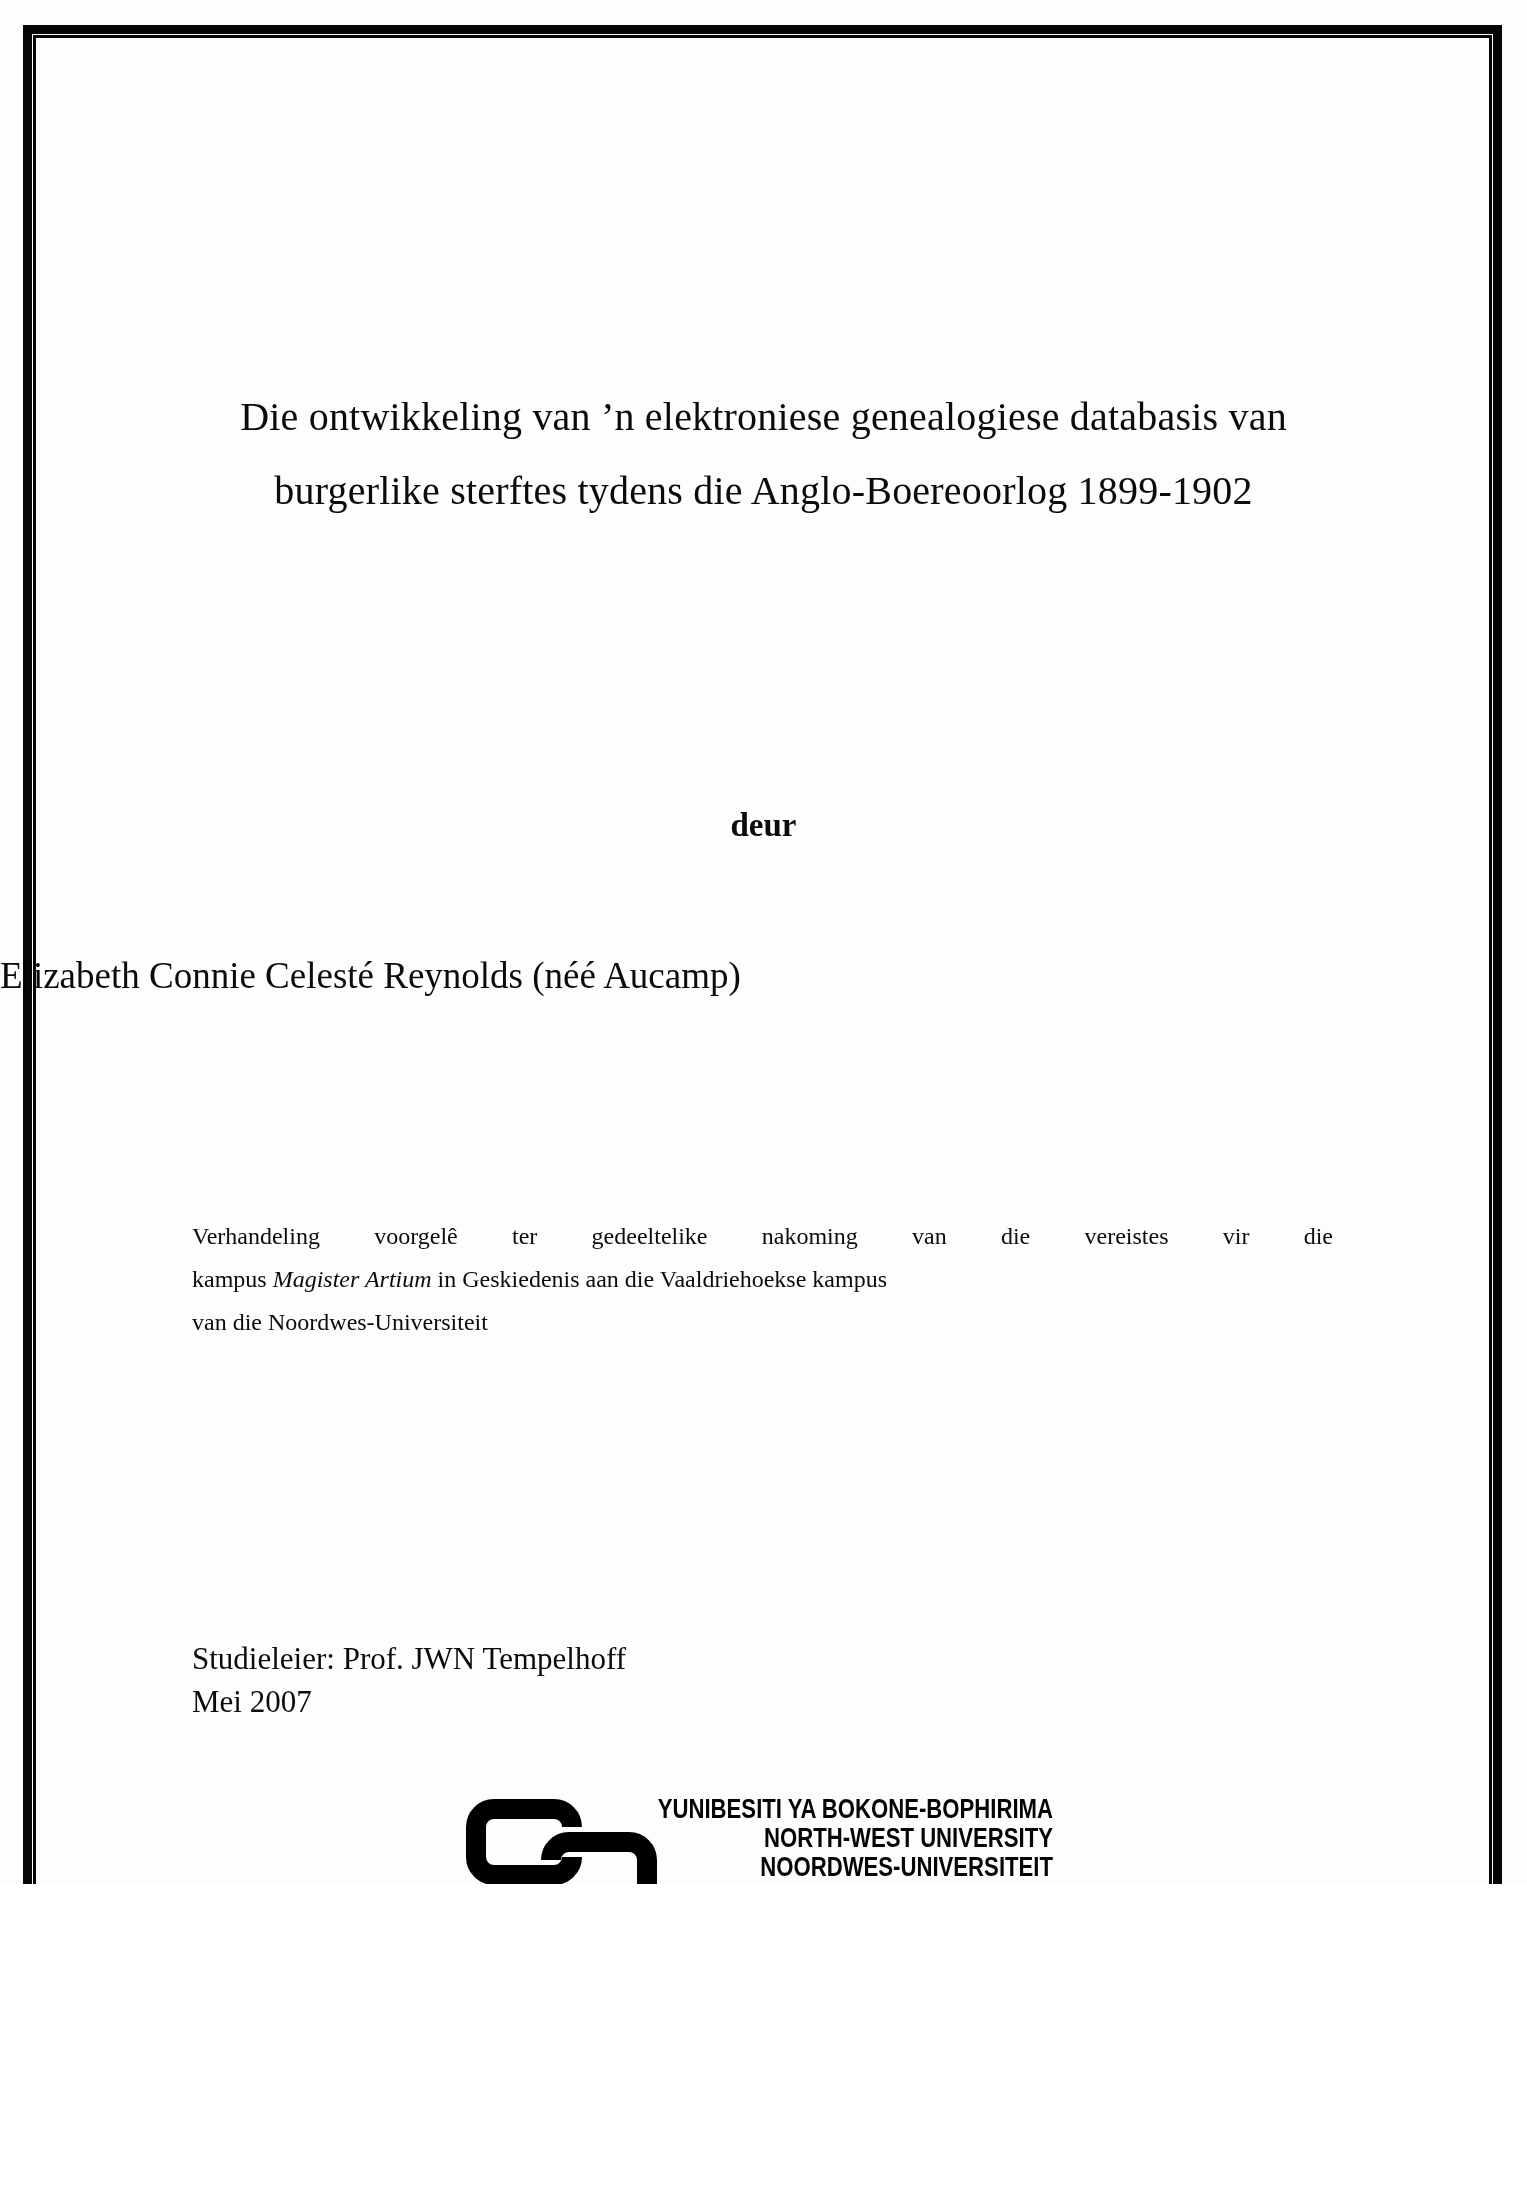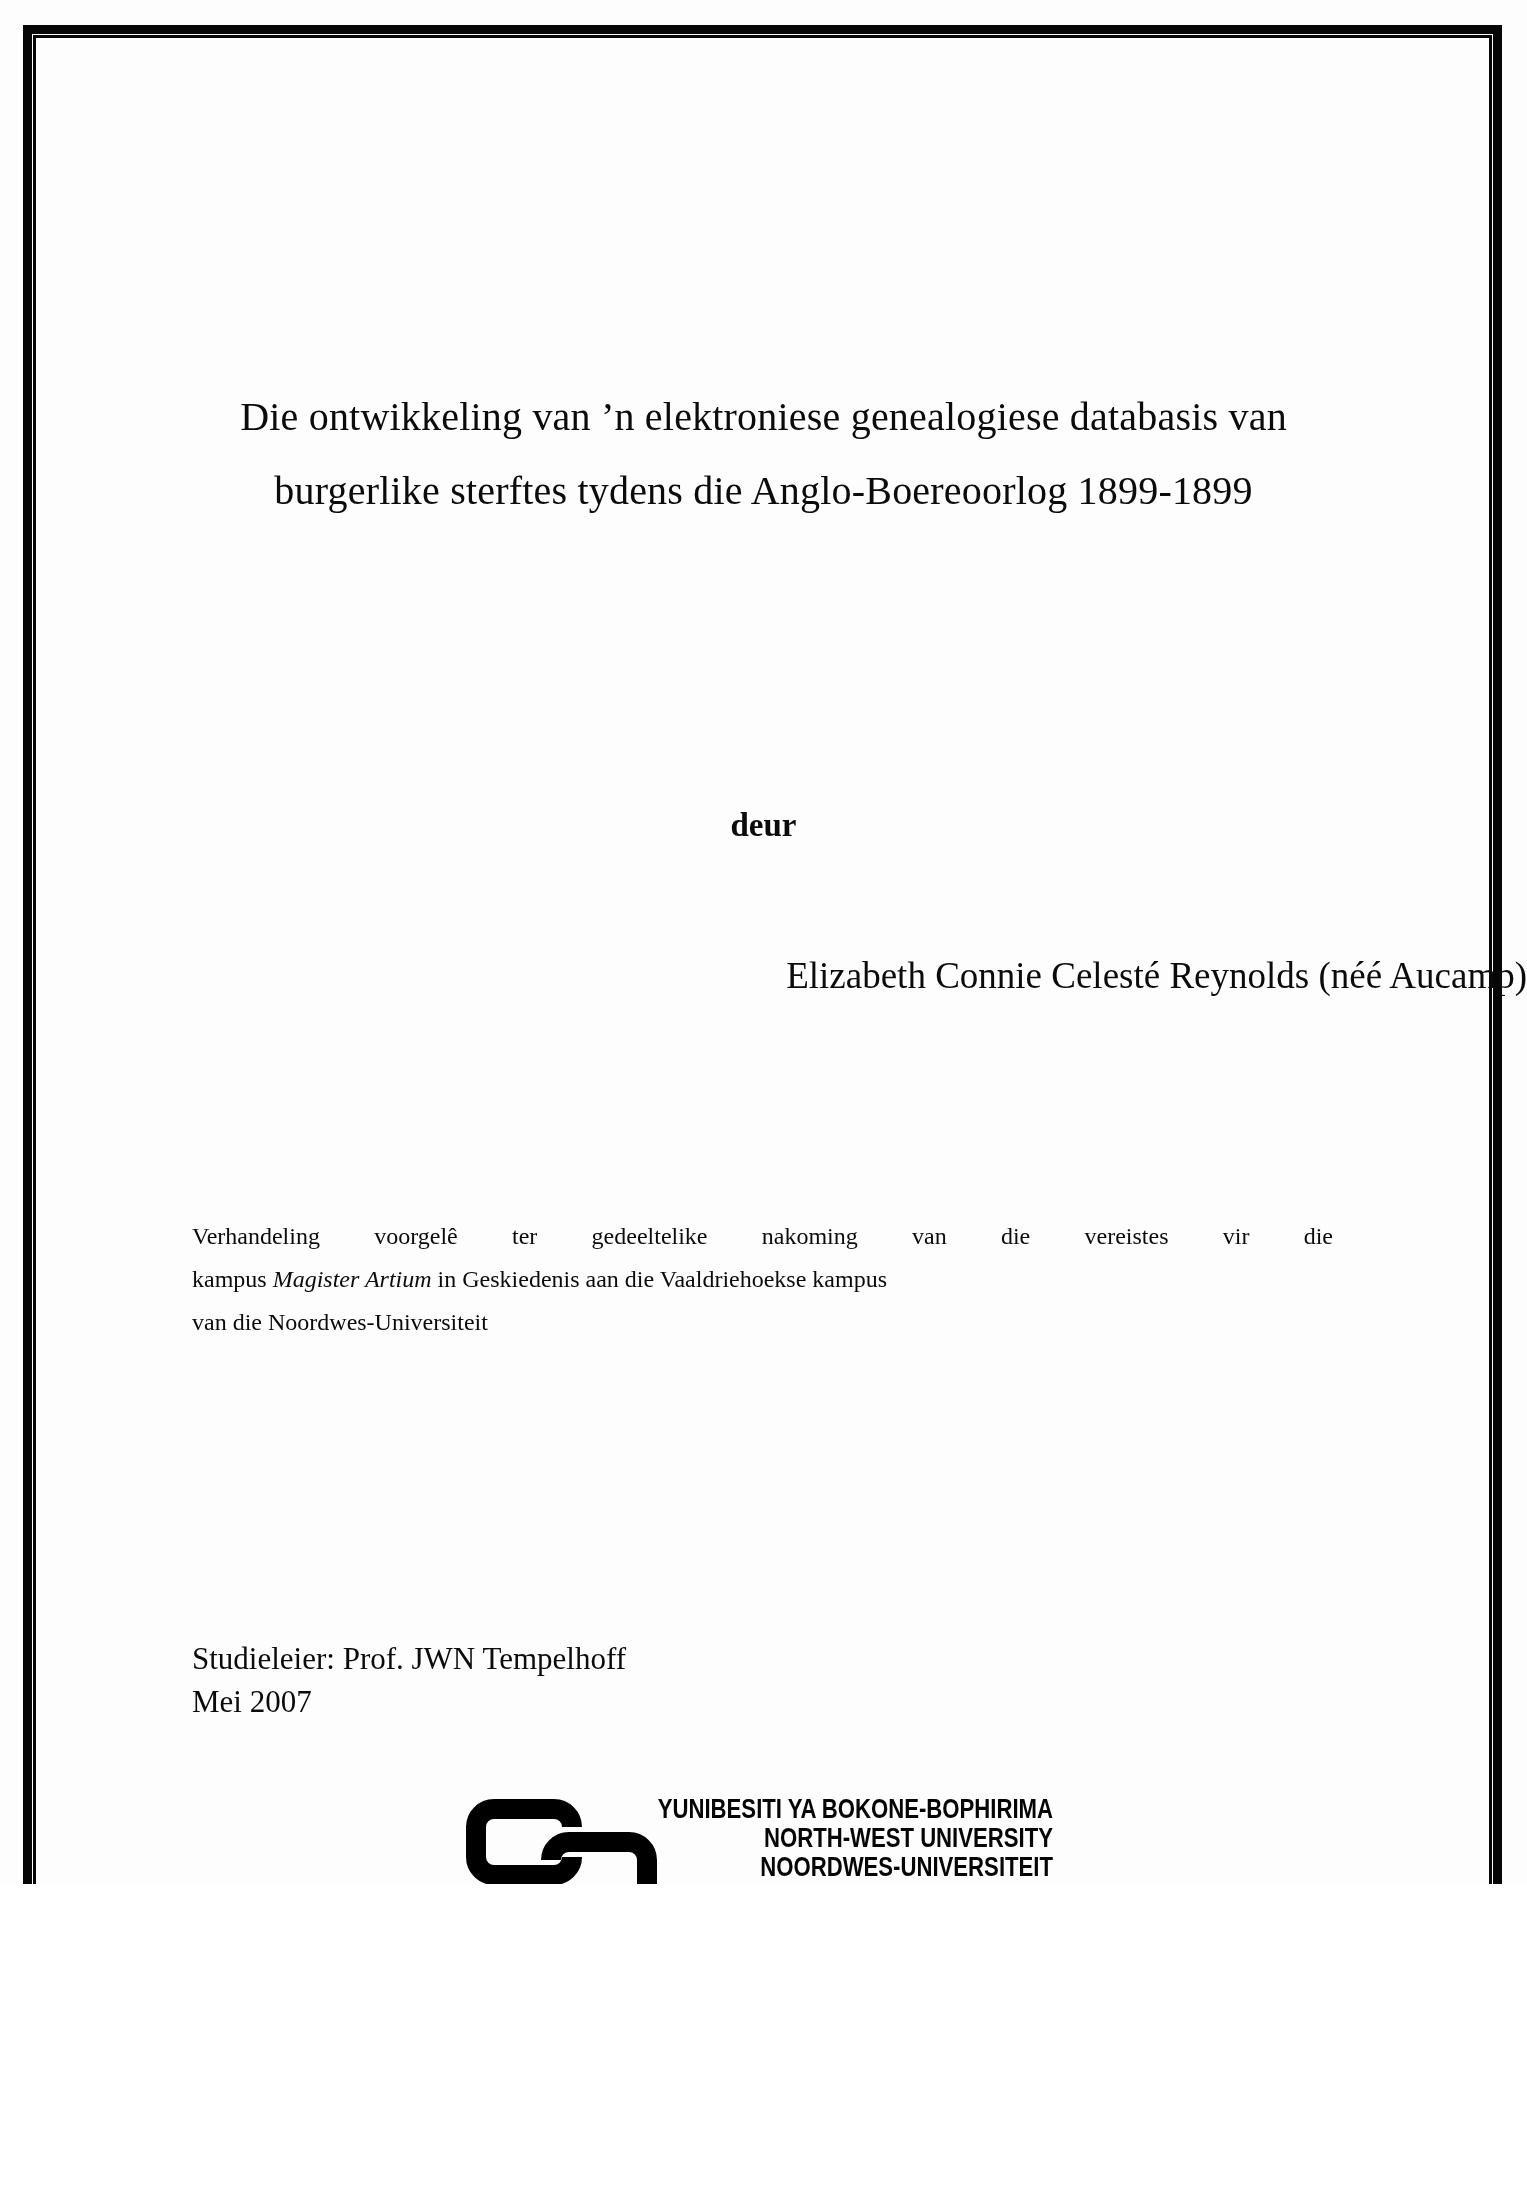--- a/index.html
+++ b/index.html
@@ -51,21 +51,21 @@
     text-align: center;
     font-size: 33px;
     line-height: 40px;
     font-weight: bold;
   }
   .author {
     position: absolute;
     left: 0;
     top: 953px;
     width: 100%;
-    text-align: right;
+    text-align: left;
     font-size: 37px;
     line-height: 46px;
     white-space: nowrap;
   }
   .statement {
     position: absolute;
     left: 192px;
     top: 1215px;
     width: 1141px;
   }
@@ -123,21 +123,21 @@
 <body>
 
 <div class="page">
 
   <div class="outer-frame">
     <div class="inner-frame"></div>
   </div>
 
   <div class="title-block">
     <div class="title-line">Die ontwikkeling van ’n elektroniese genealogiese databasis van</div>
-    <div class="title-line">burgerlike sterftes tydens die Anglo-Boereoorlog 1899-1899</div>
+    <div class="title-line">burgerlike sterftes tydens die Anglo-Boereoorlog 1899-1902</div>
   </div>
 
   <div class="byline">deur</div>
 
   <div class="author">Elizabeth Connie Celesté Reynolds (néé Aucamp)</div>
 
   <div class="statement">
     <div class="st-line st-justify">Verhandeling voorgelê ter gedeeltelike nakoming van die vereistes vir die</div>
     <div class="st-line st-normal"><span>kampus </span><span class="italic">Magister Artium</span><span> in Geskiedenis aan die Vaaldriehoekse kampus</span></div>
     <div class="st-line st-normal">van die Noordwes-Universiteit</div>

